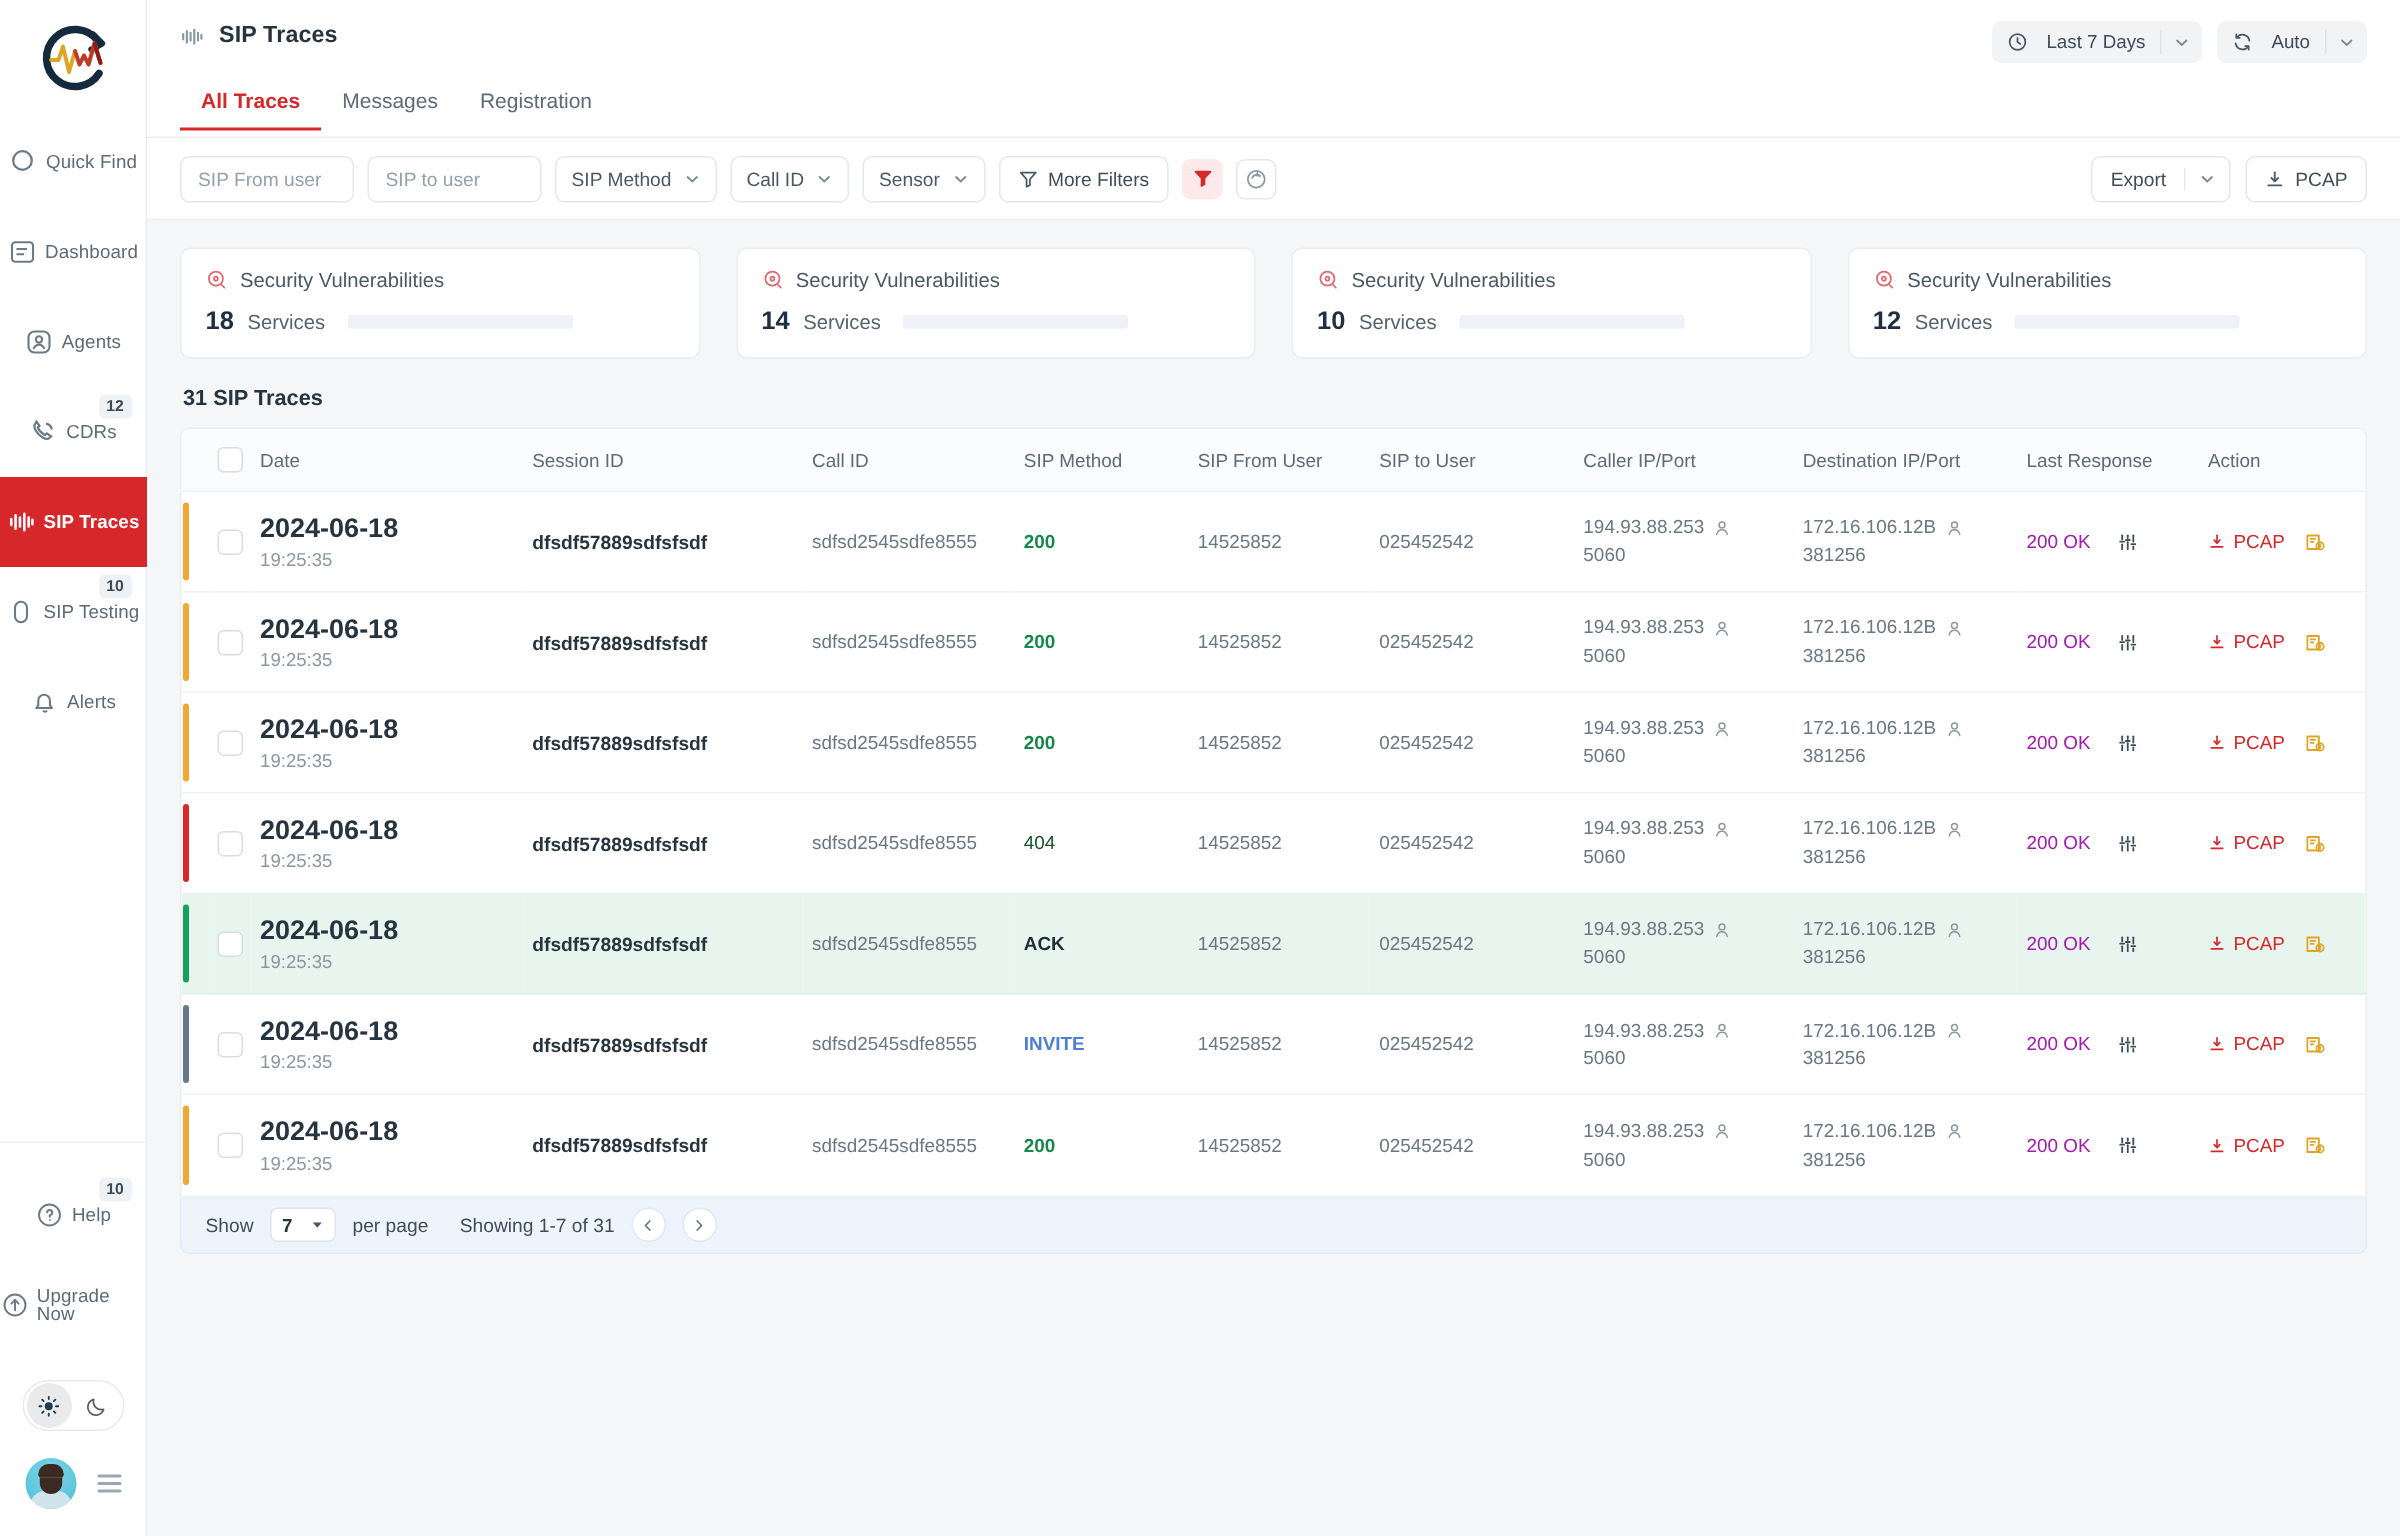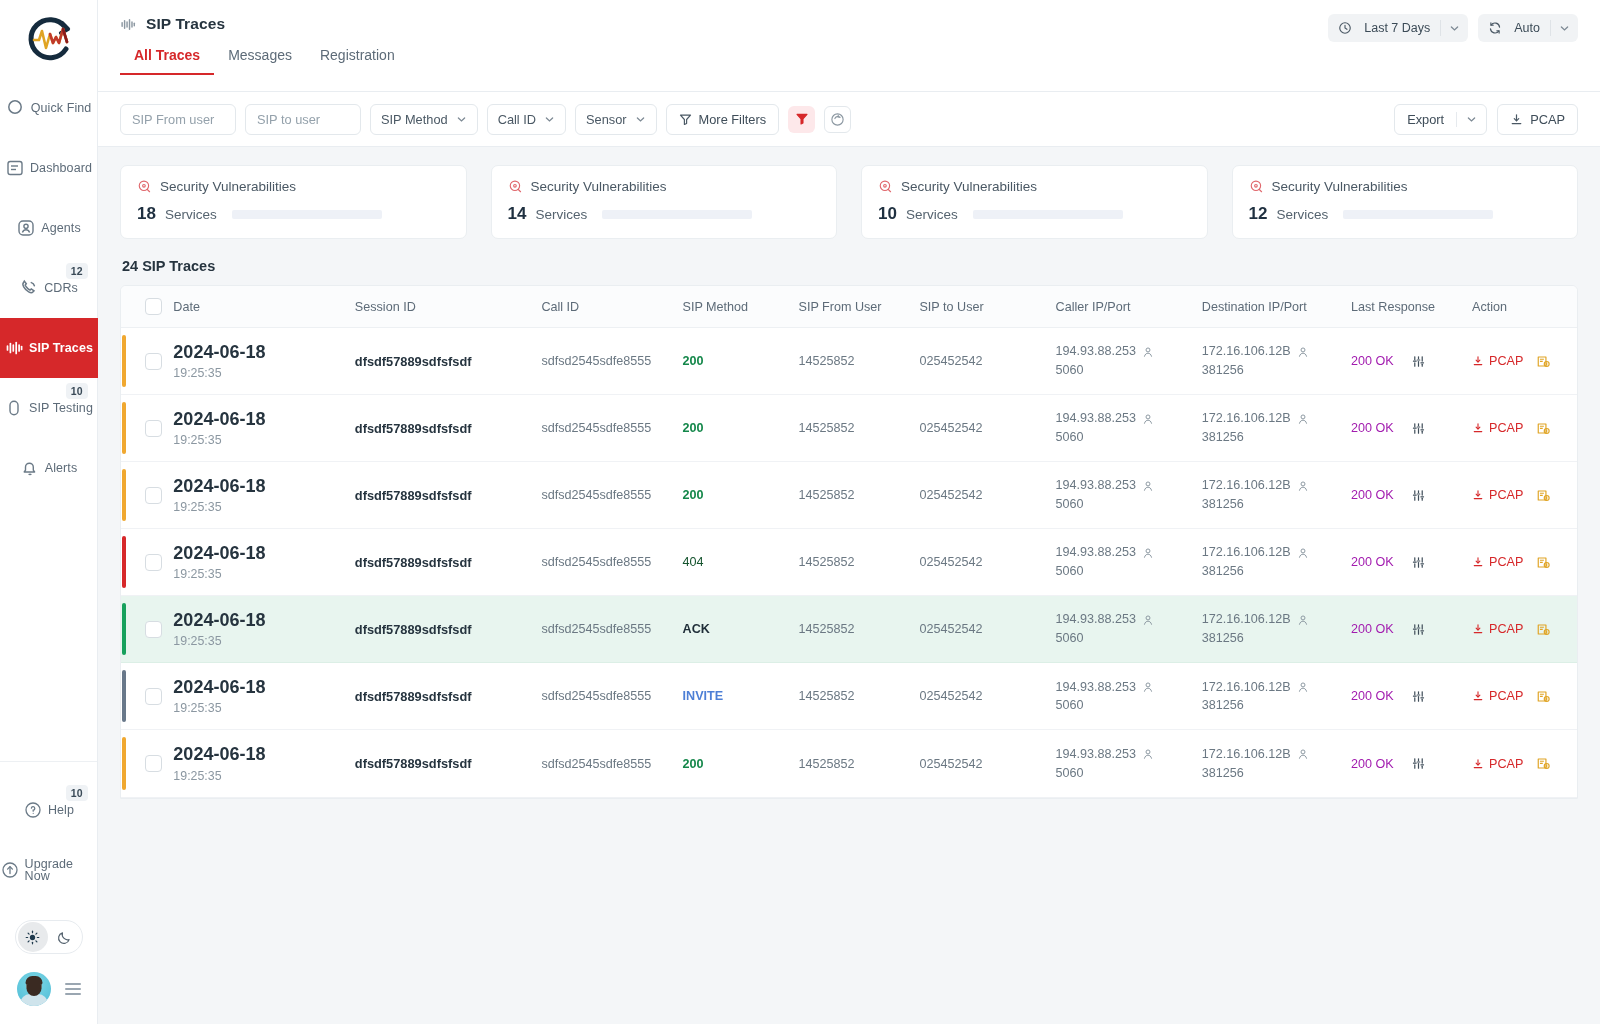--- a/index.html
+++ b/index.html
@@ -77,21 +77,21 @@
   
   .main { flex: 1; height: 1024px; display: flex; flex-direction: column; background: #f4f6f8; min-width: 0; }
 
   .topbar {
     background:#fff; height: 92px; flex: 0 0 92px;
     padding: 0 22px; position: relative;
     border-bottom: 1px solid #e9edf1;
   }
   .topbar-title { display: flex; align-items: center; gap: 9px; padding-top: 15px; }
   .topbar-title .t { font-size: 15.5px; font-weight: 700; color: #26343f; letter-spacing: .1px; }
-  .tabs { display: flex; gap: 0; position: absolute; bottom: 16px; left: 22px; }
+  .tabs { display: flex; gap: 0; position: absolute; bottom: 4px; left: 22px; }
   .tab {
     font-size: 14px; color: #5d6b78; padding: 10px 14px 11px 14px;
     cursor: pointer; border-bottom: 2.5px solid transparent; line-height: 1;
   }
   .tab.active { color: #d6282a; font-weight: 700; border-bottom-color: #d6282a; }
   .topbar-right { position: absolute; right: 22px; top: 14px; display: flex; gap: 10px; align-items: center; }
   .pillbtn {
     height: 28px; background: #f1f3f5; border-radius: 6px;
     display: flex; align-items: center; font-size: 12.5px; color: #3c4b57; cursor: pointer;
   }
@@ -566,21 +566,21 @@
             <span class="tx">Security Vulnerabilities</span>
           </div>
           <div class="card-body">
             <span class="card-num">12</span>
             <span class="card-unit">Services</span>
             <span class="bar-track"><span class="bar-fill" style="width:35%"></span></span>
           </div>
         </div>
       </div>
 
-      <div class="table-title">24 SIP Traces</div>
+      <div class="table-title">31 SIP Traces</div>
 
       <div class="table-wrap">
         <table>
           <colgroup>
             <col style="width:18px">
               <col style="width:28px">
               <col style="width:180px">
               <col style="width:185px">
             <col style="width:140px">
               <col style="width:115px">
@@ -1174,16 +1174,39 @@
                         <path d="M11.4 9.5v2.2" stroke-linecap="round"></path>
                       </svg>
                     </span>
                   </div>
                 </td>
               </tr>
             </tbody>
         </table>
       </div>
 
+      <div class="pagination">
+        <span>Show</span>
+        <span class="pg-select">
+          <span>7</span>
+          <span>
+            <svg width="9" height="9" viewBox="0 0 12 12" fill="#4a5864">
+                <path d="M2 4h8L6 8.6z"></path>
+              </svg>
+          </span>
+        </span>
+        <span>per page</span>
+        <span class="showing">Showing 1-7 of 31</span>
+        <span class="pg-arrow">
+          <svg width="10" height="10" viewBox="0 0 12 12" fill="none" stroke="#6b7883" stroke-width="1.4" stroke-linecap="round">
+              <path d="M7.4 2.4 4 6l3.4 3.6"></path>
+            </svg>
+        </span>
+        <span class="pg-arrow">
+          <svg width="10" height="10" viewBox="0 0 12 12" fill="none" stroke="#6b7883" stroke-width="1.4" stroke-linecap="round">
+              <path d="M4.6 2.4 8 6l-3.4 3.6"></path>
+            </svg>
+        </span>
+      </div>
 
     </div>
   </section>
 </div>
 
 </body></html>

